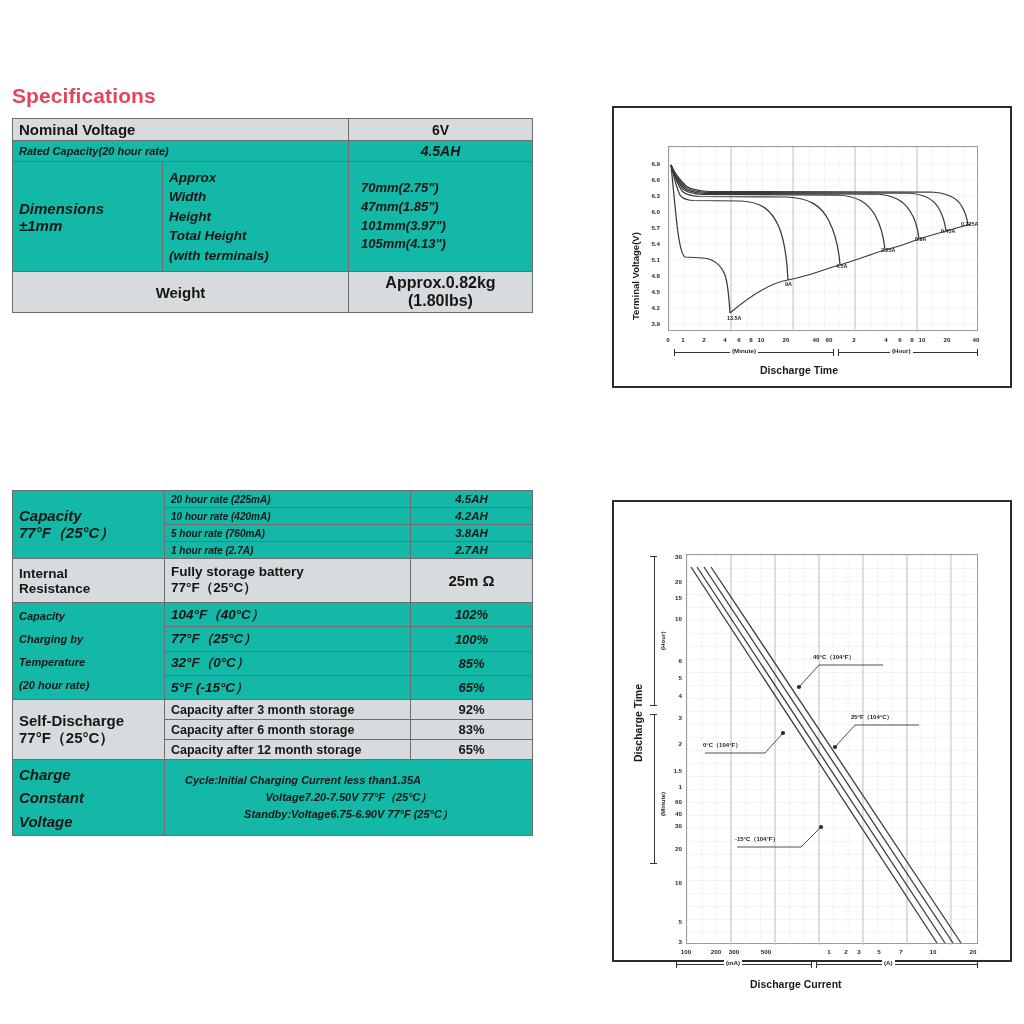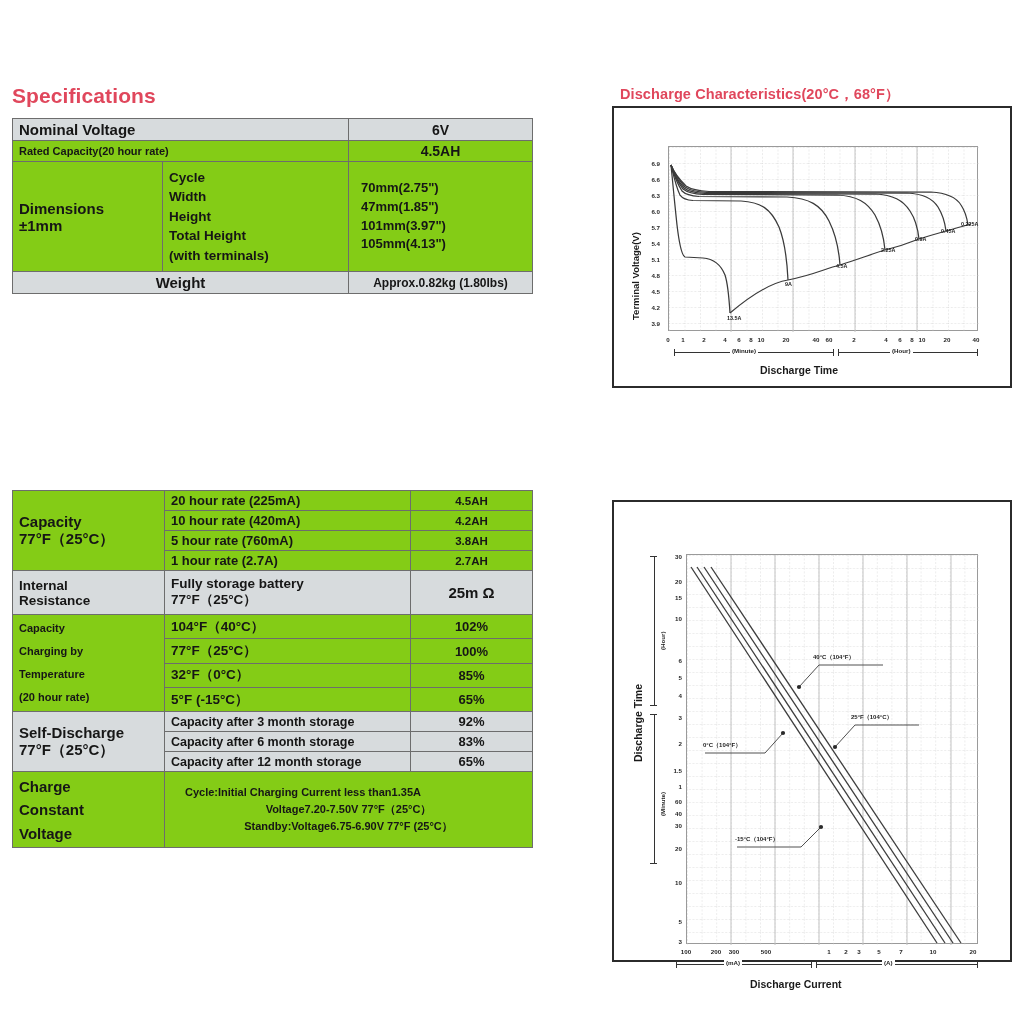--- a/index.html
+++ b/index.html
@@ -32,31 +32,31 @@
     table-layout:fixed;
     background:#fff;
   }
   table.spec td{
     border:1px solid #6d6d6d;
     padding:2px 6px;
     vertical-align:middle;
     color:#161616;
   }
   .gray{background:#d7dbdd;}
-  .white{background:#84cc16;}
+  .white{background:#14b8a6;font-style:italic;}
   .c{text-align:center;}
   .l{text-align:left;}
 
   #tbl-spec{left:12px;top:118px;width:520px;}
   #tbl-elec{left:12px;top:490px;width:520px;}
 
   .t-lg{font-size:15px;font-weight:bold;}
   .t-md{font-size:13.5px;font-weight:bold;}
   .t-sm{font-size:11px;font-weight:bold;}
-  .t-xs{font-size:13px;font-weight:bold;}
+  .t-xs{font-size:10px;font-weight:bold;}
   .t-val{font-size:14px;font-weight:bold;}
   .t-val-sm{font-size:11.5px;font-weight:bold;}
 
   .dim-list div{line-height:1.45;}
   .charge-blk{font-size:11px;font-weight:bold;line-height:1.55;text-align:center;}
   .charge-blk .ln1{text-align:left;padding-left:14px;}
 
   
   .panel{
     position:absolute;
@@ -122,36 +122,36 @@
       <tr>
         <td colspan="2" class="white l t-sm">Rated Capacity(20 hour rate)</td>
         <td class="white c t-val">4.5AH</td>
       </tr>
       <tr style="height:110px">
         <td class="white l">
           <div class="t-lg">Dimensions</div>
           <div class="t-lg">±1mm</div>
         </td>
         <td class="white l dim-list">
-          <div class="t-md">Cycle</div>
+          <div class="t-md">Approx</div>
           <div class="t-md">Width</div>
           <div class="t-md">Height</div>
           <div class="t-md">Total Height</div>
           <div class="t-md">(with terminals)</div>
         </td>
         <td class="white l dim-list" style="padding-left:12px">
           <div class="t-val-sm" style="font-size:13px">70mm(2.75")</div>
           <div class="t-val-sm" style="font-size:13px">47mm(1.85")</div>
           <div class="t-val-sm" style="font-size:13px">101mm(3.97")</div>
           <div class="t-val-sm" style="font-size:13px">105mm(4.13")</div>
         </td>
       </tr>
       <tr>
         <td colspan="2" class="gray c t-lg">Weight</td>
-        <td class="gray c t-val-sm" style="font-size:12px">Approx.0.82kg  (1.80lbs)</td>
+        <td class="gray c t-val-sm" style="font-size:16px">Approx.0.82kg  (1.80lbs)</td>
       </tr>
     </tbody>
   </table>
 
 
   <table class="spec" id="tbl-elec">
     <colgroup>
         <col style="width:152px">
         <col style="width:246px">
         <col style="width:122px">
@@ -239,21 +239,20 @@
         </td>
         <td colspan="2" class="white charge-blk">
           <div class="ln1">Cycle:Initial Charging Current less than1.35A</div>
           <div>Voltage7.20-7.50V 77°F（25°C）</div>
           <div>Standby:Voltage6.75-6.90V 77°F (25°C）</div>
         </td>
       </tr>
     </tbody>
   </table>
 
-  <div class="sec-title" id="chart1-title">Discharge Characteristics(20°C，68°F）</div>
 
   <div class="panel" id="chart1">
 
     <div class="axis-title vert" style="left:16px;top:212px;">Terminal Voltage(V)</div>
 
     <div class="tickR" style="left:26px;top:52px;width:20px">6.9</div>
     <div class="tickR" style="left:26px;top:68px;width:20px">6.6</div>
     <div class="tickR" style="left:26px;top:84px;width:20px">6.3</div>
     <div class="tickR" style="left:26px;top:100px;width:20px">6.0</div>
     <div class="tickR" style="left:26px;top:116px;width:20px">5.7</div>

